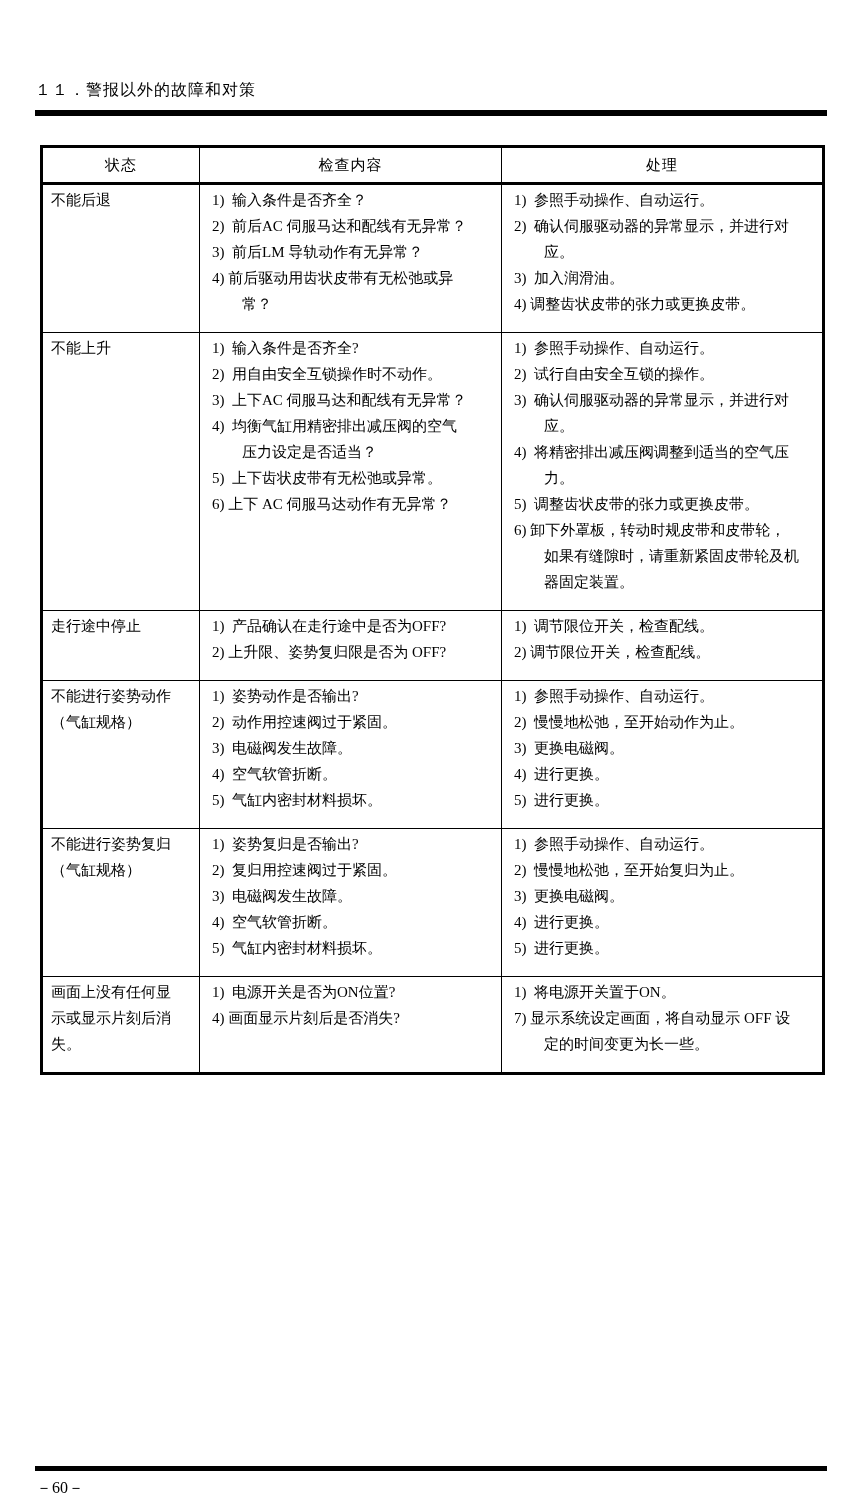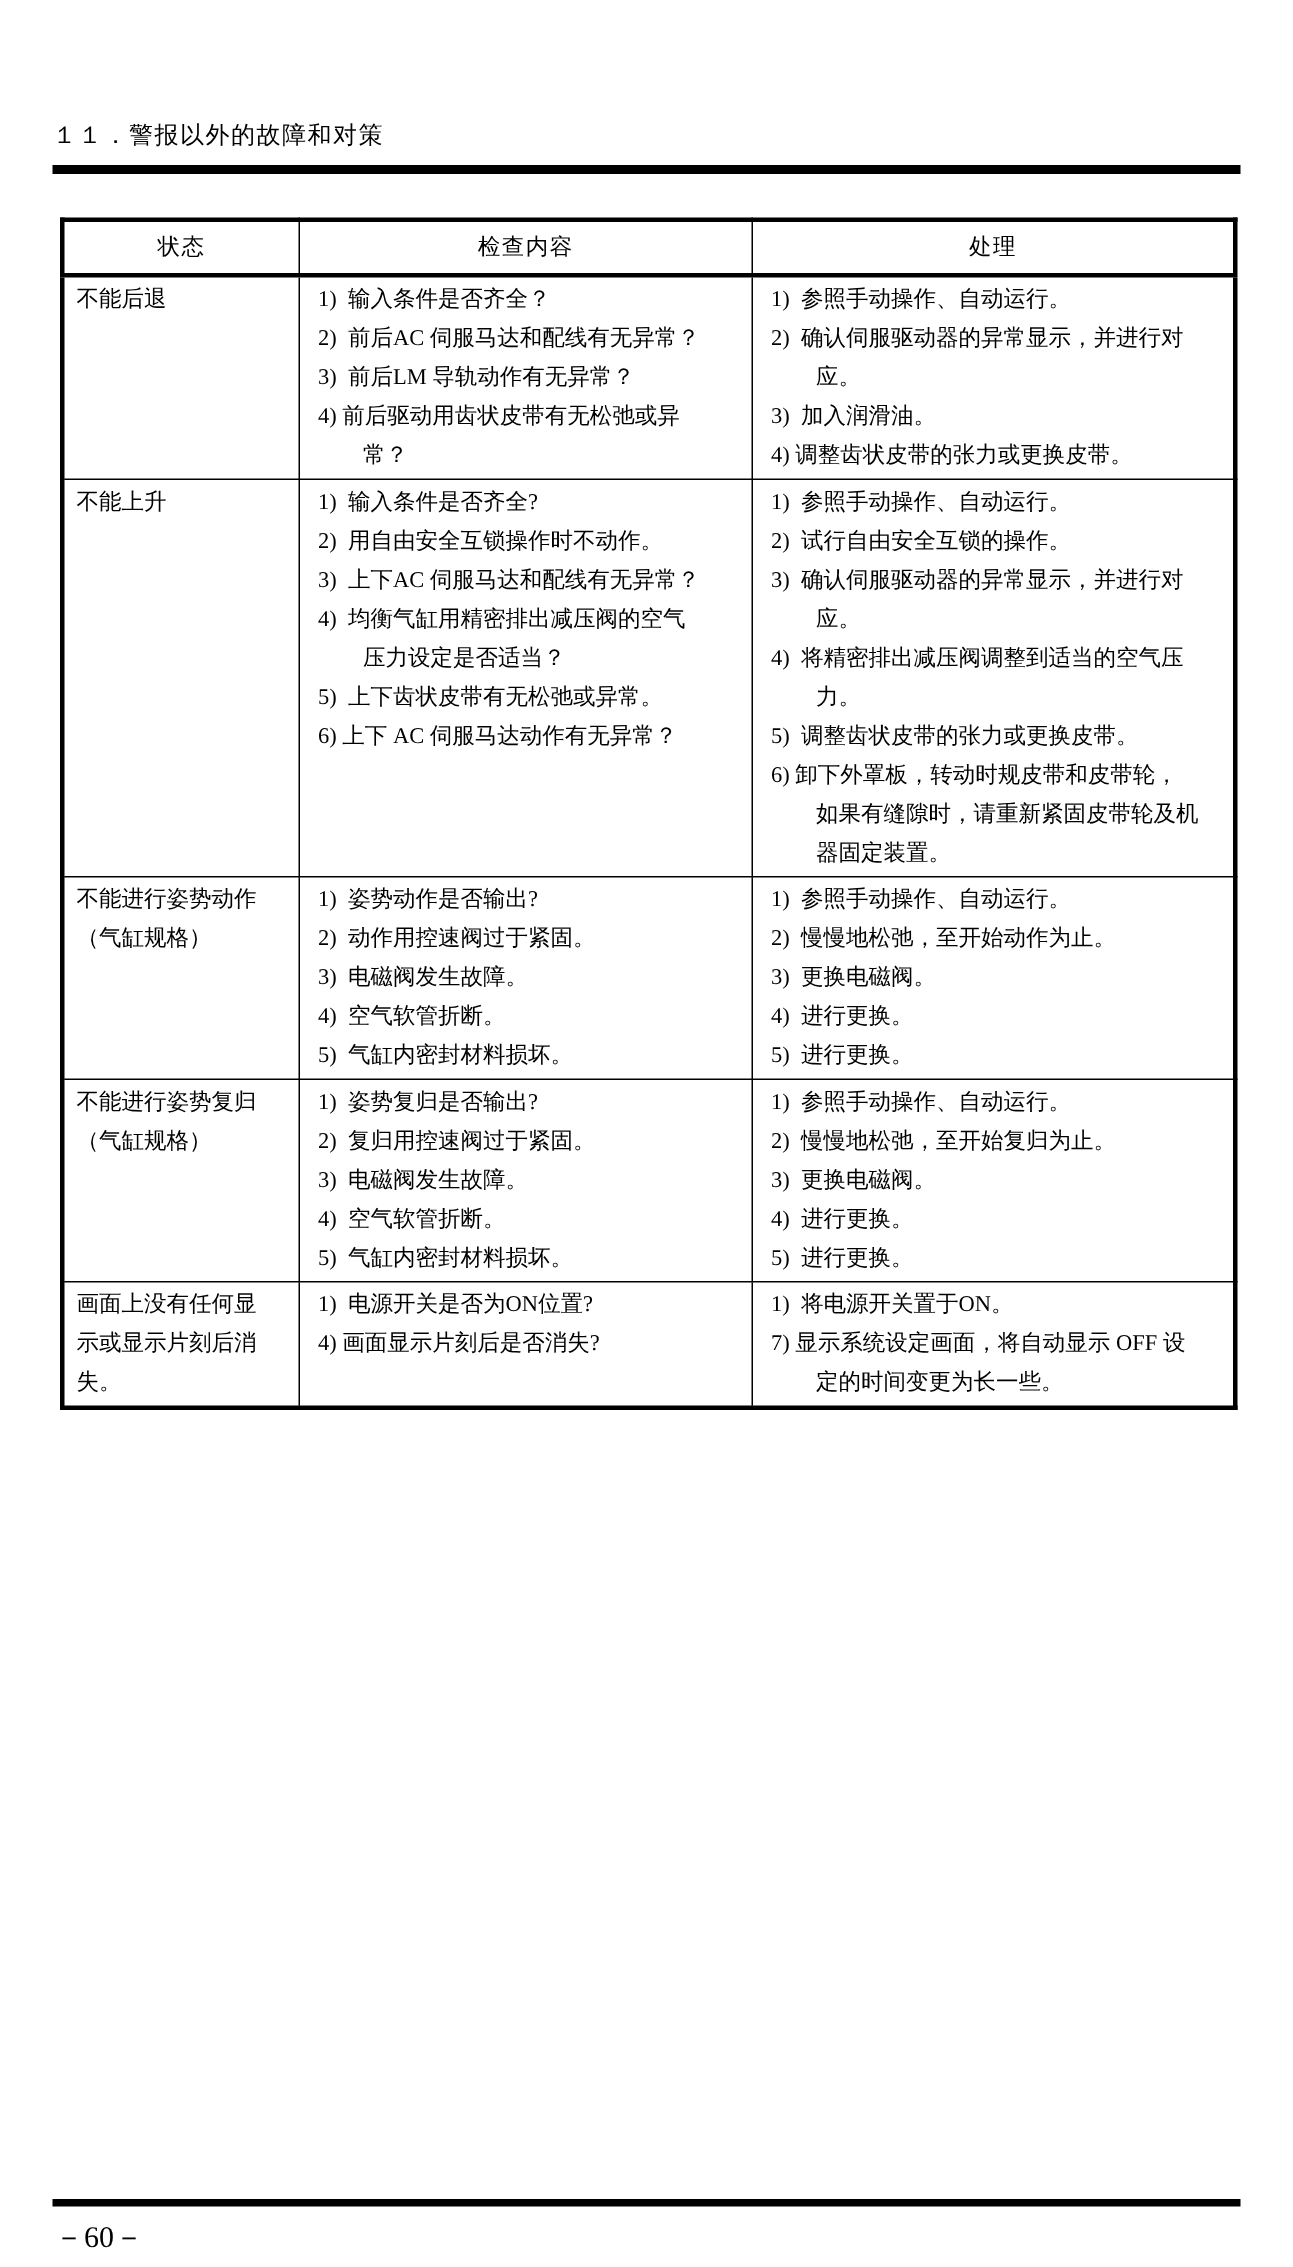--- a/index.html
+++ b/index.html
@@ -11,40 +11,40 @@
   }
   .page { position:relative; width:860px; height:1511px; background:#fff; overflow:hidden; }
 
   .title {
     position:absolute; left:35px; top:80px;
     font-size:16px; letter-spacing:1px; white-space:pre;
   }
   .rule { background:#000; position:absolute; left:35px; width:792px; }
   .rule-top { top:110px; height:6px; }
   .rule-bottom { top:1466px; height:5px; }
-  .pageno { position:absolute; left:36px; top:1478px; font-size:20px; }
+  .pageno { position:absolute; left:36px; top:1478px; font-size:16px; }
 
   table.tbl {
     position:absolute; left:40px; top:145px; width:782px;
     border-collapse:collapse; table-layout:fixed;
     border:3px solid #000;
     font-size:15px; line-height:26px;
   }
   col.c1 { width:158px; } col.c2 { width:302px; } col.c3 { width:322px; }
   .tbl th {
     border:1px solid #000; border-bottom:3px solid #000;
     font-weight:400; text-align:center; font-size:15px;
     padding:4px 2px; letter-spacing:1px;
   }
   .tbl td {
     border:1px solid #000; vertical-align:top;
   }
   td.c-status { padding:2px 16px 2px 8px; }
   td.c-check  { padding:2px 34px 2px 12px; }
-  td.c-action { padding:2px 22px 2px 12px; }
+  td.c-action { padding:2px 22px 15px 12px; }
   .item { padding-left:30px; text-indent:-30px; white-space:pre-wrap; }
   .status-text { white-space:normal; }
 </style>
 </head>
 <body>
 
 <div class="page">
 
   <div class="title">１１．警报以外的故障和对策</div>
 
@@ -97,20 +97,33 @@
             <div class="item">1)  参照手动操作、自动运行。</div>
             <div class="item">2)  试行自由安全互锁的操作。</div>
             <div class="item">3)  确认伺服驱动器的异常显示，并进行对应。</div>
             <div class="item">4)  将精密排出减压阀调整到适当的空气压力。</div>
             <div class="item">5)  调整齿状皮带的张力或更换皮带。</div>
             <div class="item">6) 卸下外罩板，转动时规皮带和皮带轮，如果有缝隙时，请重新紧固皮带轮及机器固定装置。</div>
           </td>
         </tr>
         <tr>
           <td class="c-status">
+            <div class="status-text">走行途中停止</div>
+          </td>
+          <td class="c-check">
+            <div class="item">1)  产品确认在走行途中是否为OFF?</div>
+            <div class="item">2) 上升限、姿势复归限是否为 OFF?</div>
+          </td>
+          <td class="c-action">
+            <div class="item">1)  调节限位开关，检查配线。</div>
+            <div class="item">2) 调节限位开关，检查配线。</div>
+          </td>
+        </tr>
+        <tr>
+          <td class="c-status">
             <div class="status-text">不能进行姿势动作（气缸规格）</div>
           </td>
           <td class="c-check">
             <div class="item">1)  姿势动作是否输出?</div>
             <div class="item">2)  动作用控速阀过于紧固。</div>
             <div class="item">3)  电磁阀发生故障。</div>
             <div class="item">4)  空气软管折断。</div>
             <div class="item">5)  气缸内密封材料损坏。</div>
           </td>
           <td class="c-action">

